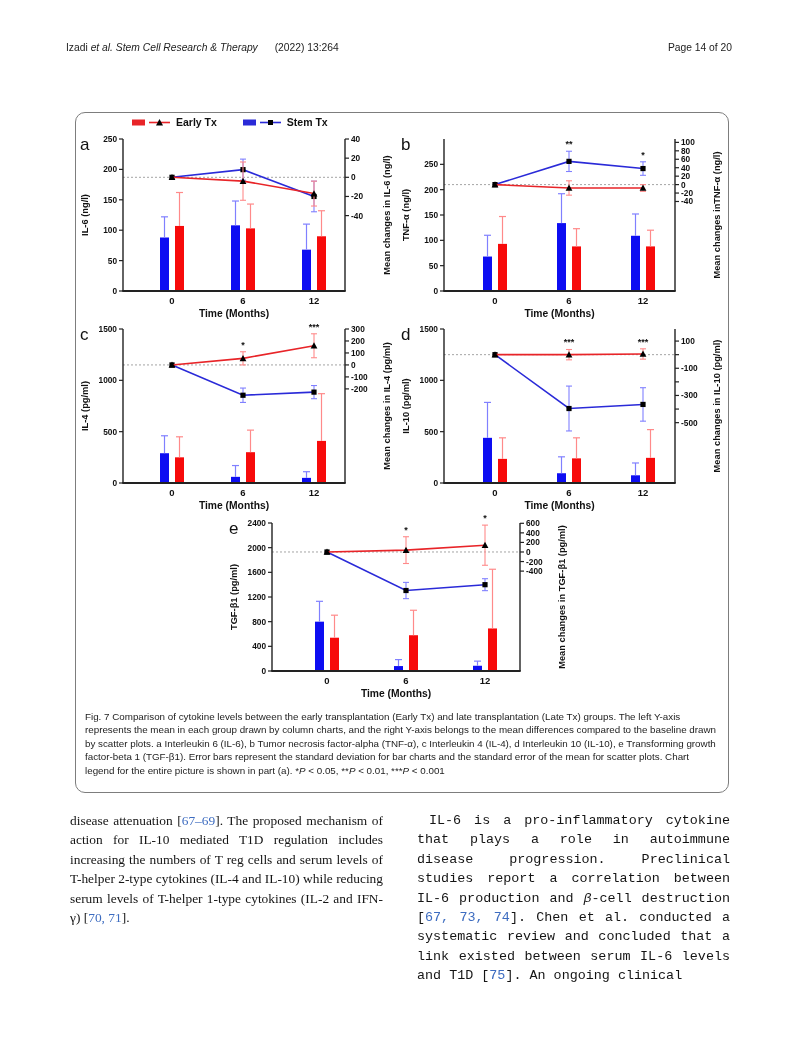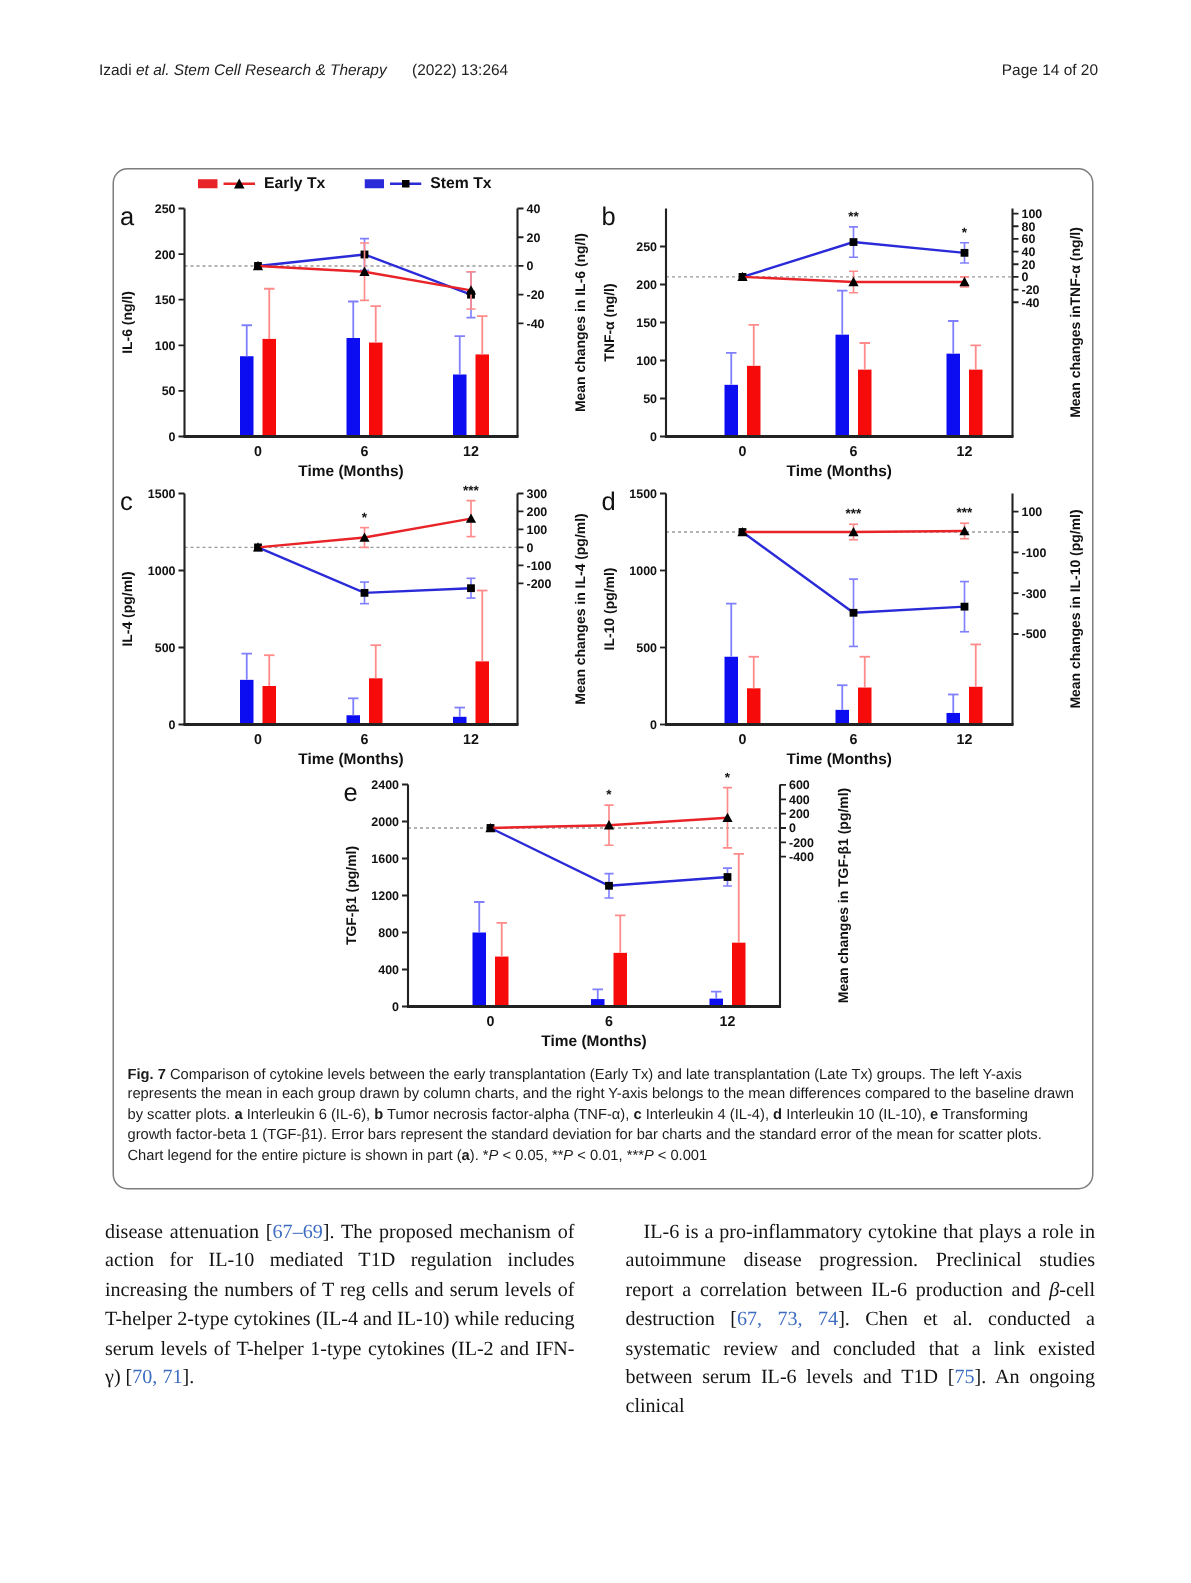--- a/index.html
+++ b/index.html
@@ -17,28 +17,28 @@
   .legend{position:absolute;left:56px;top:3px;display:flex;gap:26px;align-items:center;
           font-size:10.5px;font-weight:bold;color:#111;}
   .legend .item{display:flex;align-items:center;gap:6px;}
   .chart-slot{position:absolute;}
   .slot-a{left:1px;top:18px;width:320px;height:190px;}
   .slot-b{left:322px;top:18px;width:329px;height:190px;}
   .slot-c{left:1px;top:208px;width:320px;height:192px;}
   .slot-d{left:322px;top:208px;width:329px;height:192px;}
   .slot-e{left:150px;top:402px;width:346px;height:186px;}
   .caption{padding:7px 11px 0 9px;font-size:9.8px;line-height:1.37;color:#1c1c1c;}
-  .sb{font-weight:bold;} .si{font-style:italic;}
+  .sb{font-weight:normal;} .si{font-style:italic;}
   
   .body-cols{position:absolute;left:70px;top:811px;width:660px;display:flex;gap:34px;
              font-family:"Liberation Serif",serif;font-size:13.4px;line-height:19.4px;
              color:#141414;text-align:justify;}
   .col{width:321px;}
   p.bodyp{margin:0;}
-  p.ind{text-indent:12px;}
+  p.ind{text-indent:12px;font-family:Liberation Mono, monospace;}
   a.cite{color:#3d6cc0;text-decoration:none;}
   
   svg text{font-family:"Liberation Sans",sans-serif;fill:#111;}
   svg text.tk{font-size:8.3px;font-weight:bold;}
   svg text.xt{font-size:9.5px;font-weight:bold;}
   svg text.xl{font-size:10.3px;font-weight:bold;}
   svg text.ax{font-size:9.3px;font-weight:bold;}
   svg text.pl{font-size:17px;}
   svg text.sg{font-size:9px;font-weight:bold;}
 </style>

